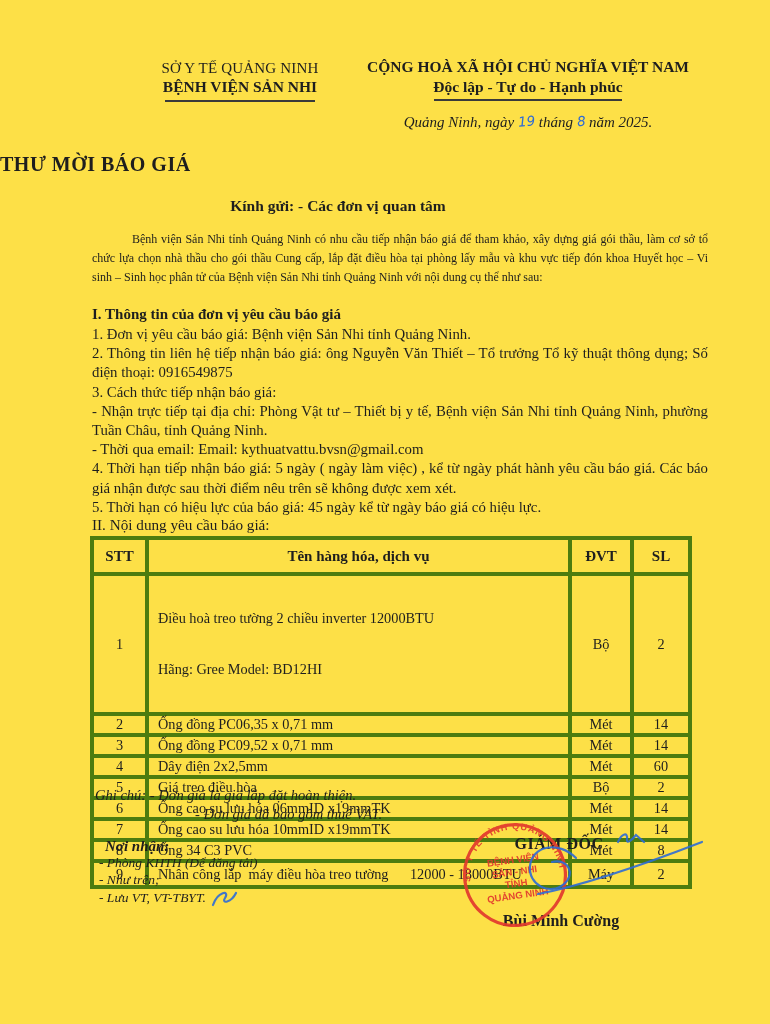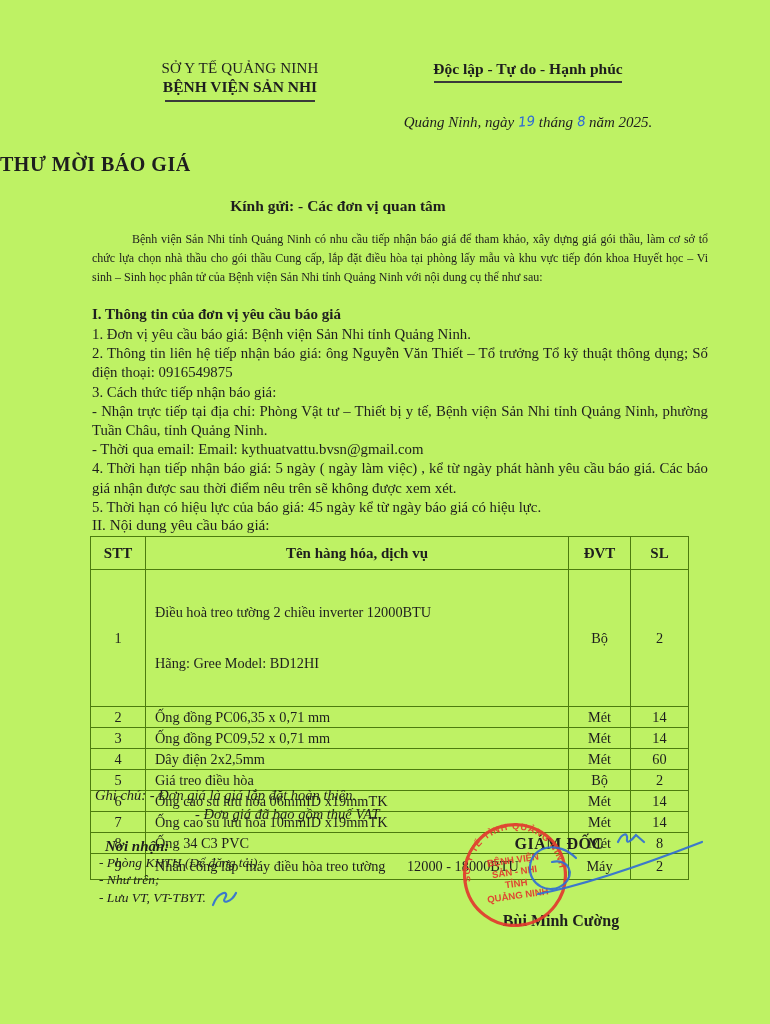--- a/index.html
+++ b/index.html
@@ -1,17 +1,17 @@
 <!DOCTYPE html>
 <html><head>
 <meta charset="utf-8">
 <style>
   html,body { margin:0; padding:0; background:#ffffff; }
   .page {
-    position:relative; width:770px; height:1024px; background:#bef264;
+    position:relative; width:770px; height:1024px; background:#fde047;
     font-family:"Liberation Serif","DejaVu Serif",serif; color:#1e1e1e; overflow:hidden;
   }
   .abs { position:absolute; }
   
   .org-block { left:95px; top:60px; width:290px; text-align:center; }
   .org-dept { font-size:15px; letter-spacing:.2px; }
   .org-name { font-size:15.5px; font-weight:bold; margin-top:1px; }
   .org-rule { width:150px; height:1.5px; background:#3a3a3a; margin:4px auto 0; }
   .nat-block { left:348px; top:58px; width:360px; text-align:center; }
   .nat-top { font-size:15.5px; font-weight:bold; }
@@ -25,21 +25,21 @@
   .salutation { left:0; top:197px; width:676px; text-align:center; font-size:15.5px; font-weight:bold; }
   
   .intro { left:92px; top:230px; width:616px; font-size:12px; line-height:19px;
            text-align:justify; text-indent:40px; margin:0; }
   .s1-heading { left:92px; top:306px; width:616px; font-weight:bold; font-size:15px; }
   .s1-lines { left:92px; top:325px; width:616px; }
   .s1-lines p { margin:0; font-size:14.8px; line-height:19.2px; text-align:justify; }
   .s2-heading { left:92px; top:516px; width:616px; font-weight:normal; font-size:15.2px; }
   
   .items-table { left:90px; top:536px; border-collapse:collapse; table-layout:fixed; width:598px; }
-  .items-table th, .items-table td { border:1px solid #4d7c0f; font-size:14.3px; vertical-align:middle; padding:0 4px; }
+  .items-table th, .items-table td { border:4px solid #4d7c0f; font-size:14.3px; vertical-align:middle; padding:0 4px; }
   .items-table th { font-weight:bold; font-size:15px; text-align:center; height:32px; }
   .c-stt, .c-dvt, .c-sl { text-align:center; }
   .c-name { text-align:left; padding-left:9px !important; white-space:pre-wrap; }
   .blk { display:block; }
   .r-tall { height:46px; }
   .r-std { height:21px; }
   .r-last { height:26px; }
   
   .notes { left:95px; top:786px; width:500px; font-style:italic; font-size:14.5px; line-height:19px; }
   .notes .n2 { margin-left:100px; }
@@ -60,20 +60,21 @@
 
 <div class="page">
 
   <div class="abs org-block">
     <div class="org-dept">SỞ Y TẾ QUẢNG NINH</div>
     <div class="org-name">BỆNH VIỆN SẢN NHI</div>
     <div class="org-rule"></div>
   </div>
 
   <div class="abs nat-block">
+    <div class="nat-top">CỘNG HOÀ XÃ HỘI CHỦ NGHĨA VIỆT NAM</div>
     <div class="nat-bottom">Độc lập - Tự do - Hạnh phúc</div>
     <div class="nat-rule"></div>
   </div>
 
   <div class="abs dateline">
     <span>Quảng Ninh, ngày</span>
     <span class="hand">19</span>
     <span>tháng</span>
     <span class="hand">8</span>
     <span>năm 2025.</span>

